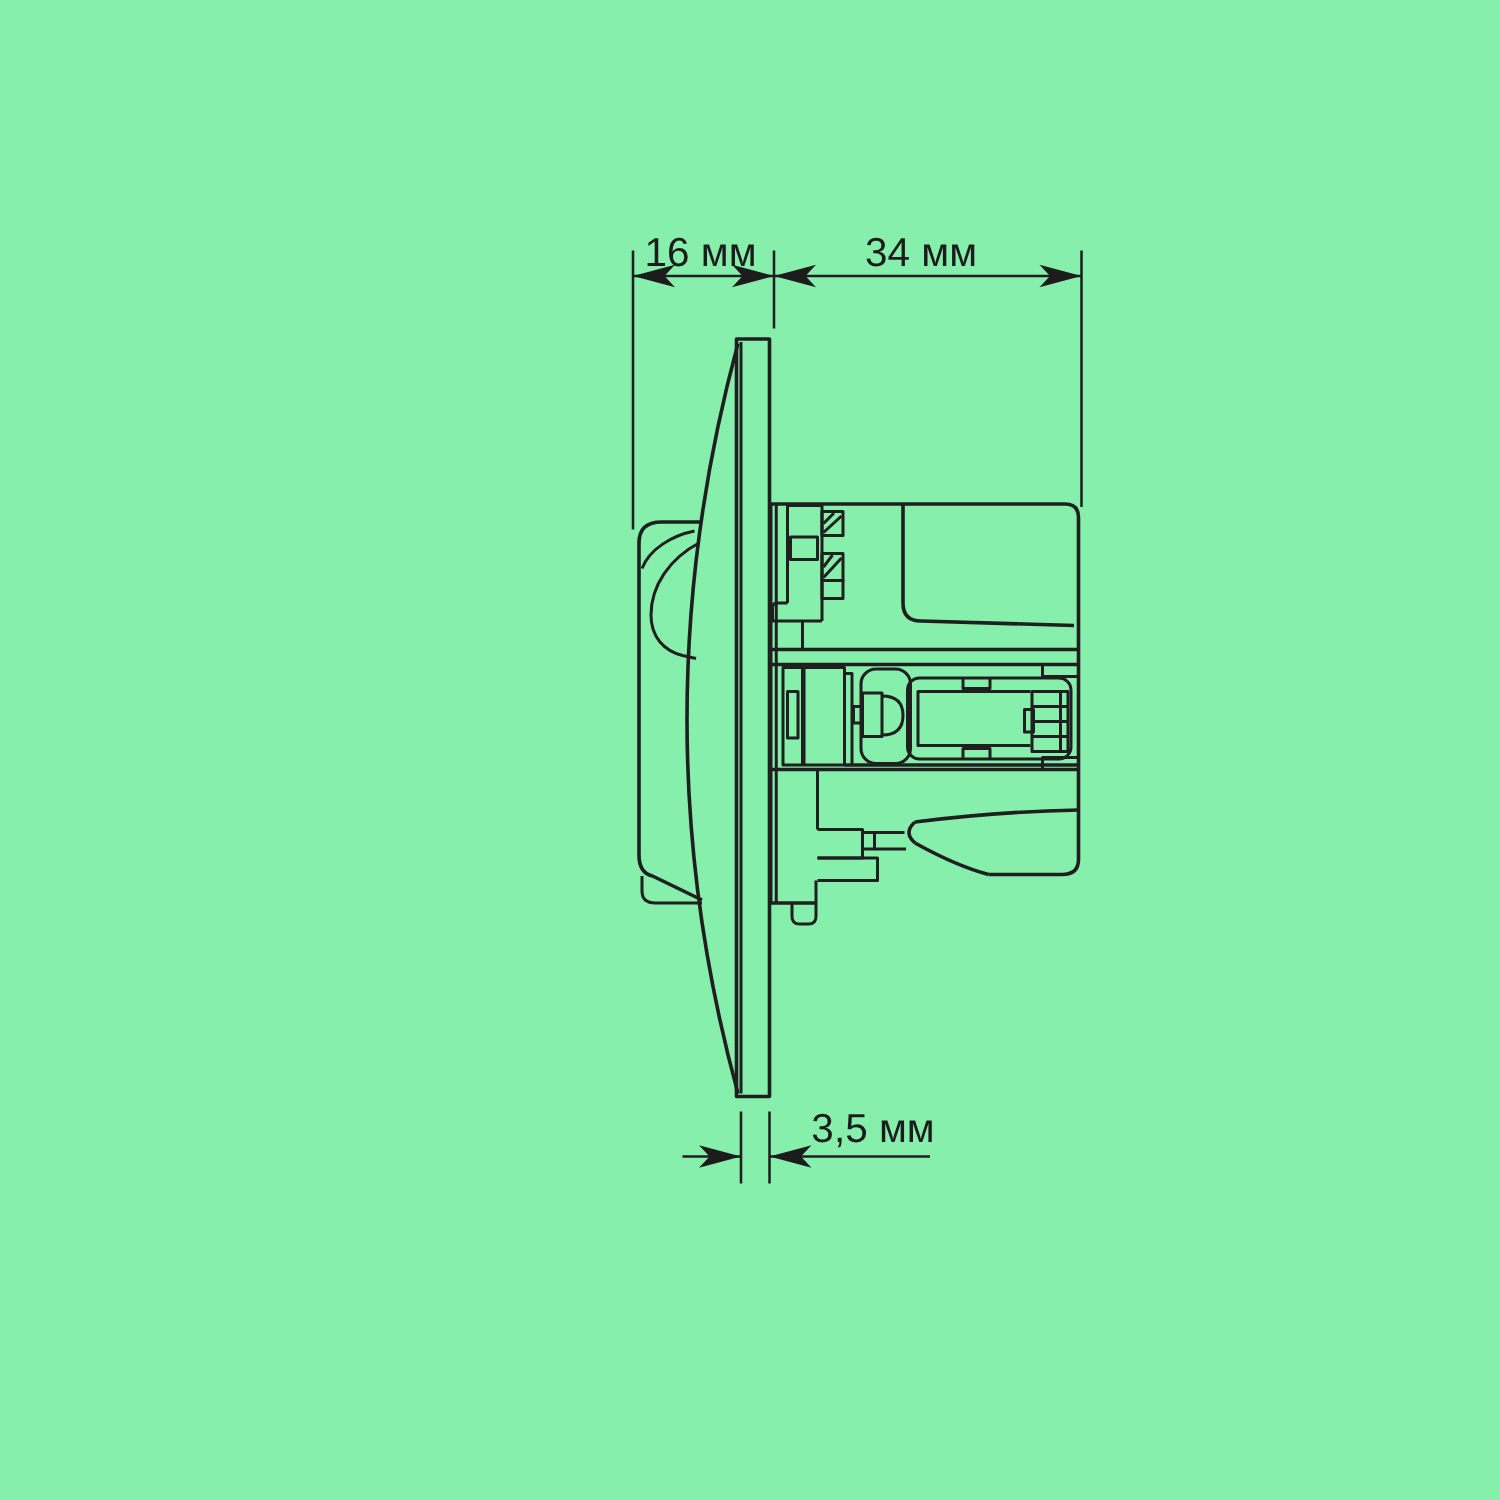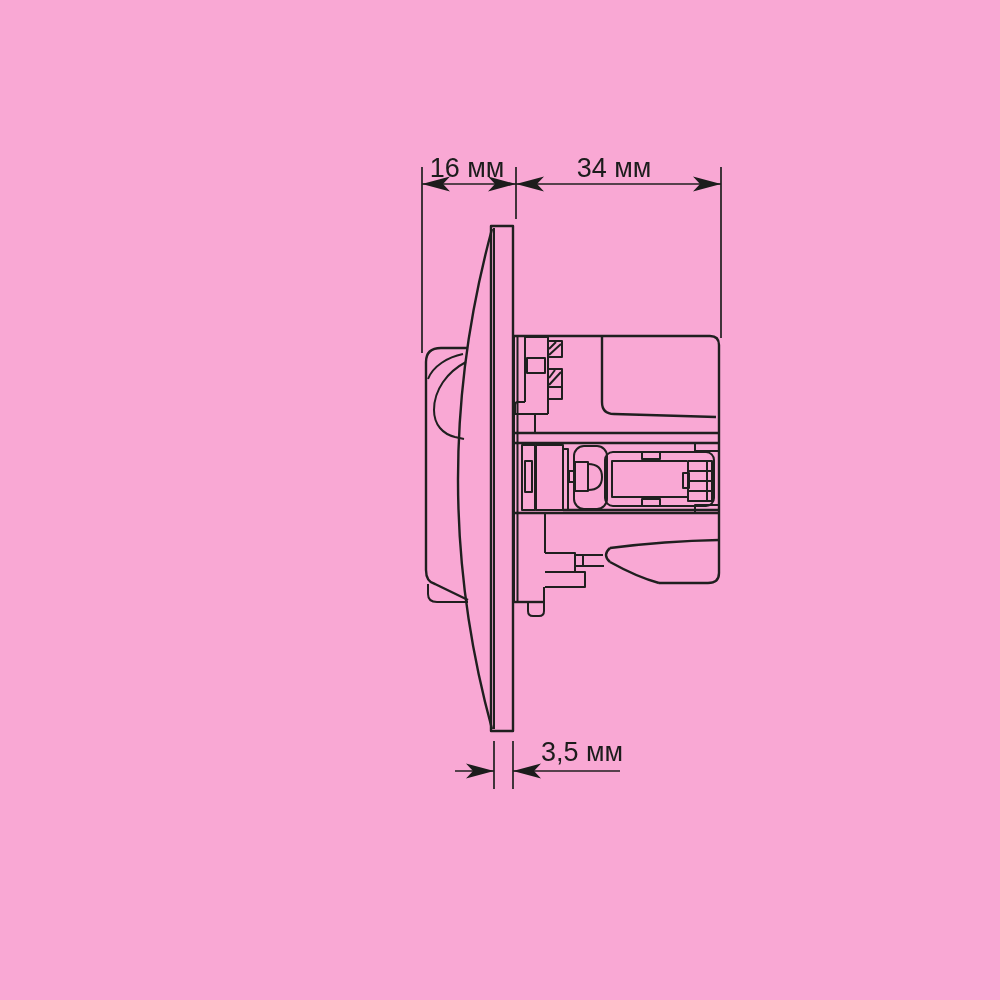--- a/index.html
+++ b/index.html
@@ -7,21 +7,21 @@
     padding: 0;
     width: 1000px;
     height: 1000px;
     background: #ffffff;
     font-family: "Liberation Sans", sans-serif;
   }
   .stage {
     position: relative;
     width: 1000px;
     height: 1000px;
-    background: #f9a8d4;
+    background: #86efac;
     overflow: hidden;
   }
   svg { display: block; }
   .dim-text {
     font-family: "Liberation Sans", sans-serif;
     font-size: 27px;
     fill: #1c1c1c;
   }
   .outline  { stroke: #1f1f1f; stroke-width: 2.4; fill: none; stroke-linecap: butt; stroke-linejoin: round; }
   .outline2 { stroke: #1f1f1f; stroke-width: 2;   fill: none; stroke-linecap: butt; stroke-linejoin: round; }

